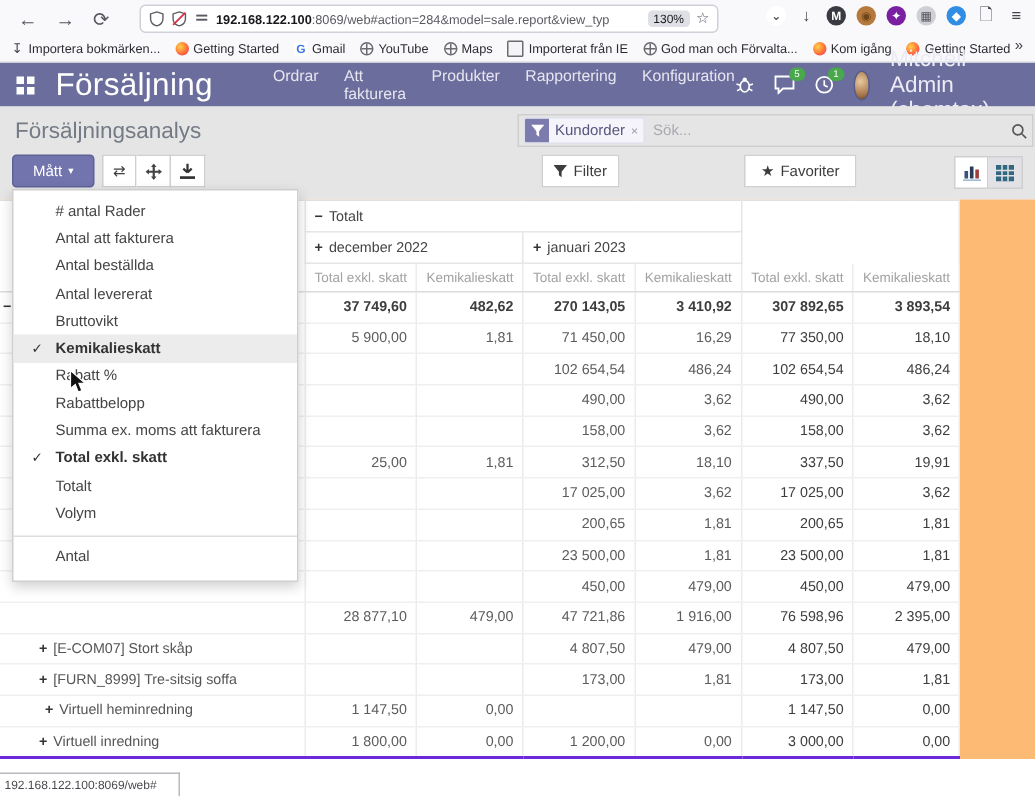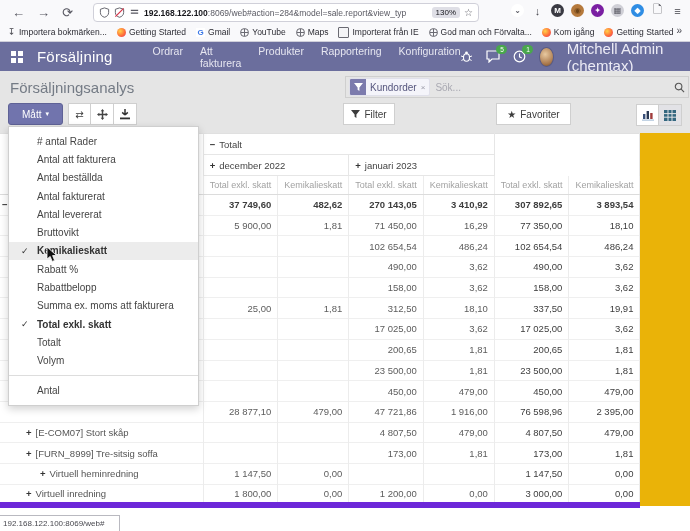--- a/index.html
+++ b/index.html
@@ -28,21 +28,21 @@
   .bmi-gmail{background:#fff;color:#3b78e7;font-weight:bold;font-size:8px;line-height:9px;text-align:center;border-radius:0;}
   .bmi-globe{border:1px solid #6a6a72;box-sizing:border-box;position:relative;}
   .bmi-globe:before{content:"";position:absolute;left:3px;top:0;width:1px;height:7px;background:#6a6a72;}
   .bmi-globe:after{content:"";position:absolute;left:0;top:3px;width:7px;height:1px;background:#6a6a72;}
   .bmi-folder{border:1px solid #6a6a72;border-radius:1px;background:#f4f4f6;}
   .bmi-import{border-radius:0;color:#44444c;font-size:9px;line-height:9px;text-align:center;background:none;}
   #bm-more{position:absolute;right:8px;top:25px;font-size:10px;color:#44444c;}
   
   #odoonav{position:absolute;left:0;top:42px;width:690px;height:29px;background:#6b6e9d;display:flex;align-items:center;color:#fff;}
   #apps-grid{margin-left:10px;flex:0 0 auto;}
-  #appname{margin-left:13px;font-size:15px;letter-spacing:.2px;color:#fff;}
+  #appname{margin-left:13px;font-size:21px;letter-spacing:.2px;color:#fff;}
   #navmenus{display:flex;gap:17px;margin-left:40px;font-size:10.5px;color:#e6e6f0;}
   #navmenus .nm{cursor:default;}
   #nav-right{margin-left:auto;display:flex;align-items:center;gap:13px;margin-right:9px;}
   .nav-ic{position:relative;display:inline-flex;}
   .badge{position:absolute;top:-5px;right:-7px;background:#49a74c;color:#fff;font-size:6.5px;
     min-width:9px;height:9px;border-radius:5px;display:flex;align-items:center;justify-content:center;padding:0 1px;}
   #avatar{width:18px;height:18px;border-radius:50%;background:radial-gradient(circle at 40% 35%,#e8c9a0,#a8764a 70%,#6e4a28);border:1px solid #585b86;}
   #username{font-size:15px;color:#ecebf5;}
   
   #cpanel{position:absolute;left:0;top:71px;width:690px;height:62px;background:#e5e5e5;}
@@ -55,43 +55,43 @@
   .facet-x{font-size:8px;color:#9a9aa8;padding-right:4px;}
   #search-input{border:none;outline:none;flex:1;font-size:10px;color:#444;background:transparent;
     font-family:"Liberation Sans","DejaVu Sans",sans-serif;}
   #search-input::placeholder{color:#a9a9b2;}
   .btn{display:inline-flex;align-items:center;justify-content:center;gap:4px;height:22px;border:1px solid #cfcfcf;
     background:#fff;font-size:10px;color:#3c3c3c;box-sizing:border-box;}
   #measures-btn{position:absolute;left:8px;top:32px;width:55px;background:#7174ad;border-color:#5f6296;color:#fff;border-radius:3px;}
   #pivot-tools{position:absolute;left:68px;top:32px;display:flex;}
   #pivot-tools .btn{width:23px;border-left-width:0;}
   #pivot-tools .btn:first-child{border-left-width:1px;}
-  #filter-btn{position:absolute;left:343px;top:32px;width:52px;}
+  #filter-btn{position:absolute;left:361px;top:32px;width:52px;}
   #groupby-btn{position:absolute;left:398px;top:32px;width:93px;}
   #favorites-btn{position:absolute;left:496px;top:32px;width:75px;}
   #viewswitch{position:absolute;right:8px;top:33px;display:flex;}
   #viewswitch .btn{width:23px;height:22px;border-left-width:0;}
   #viewswitch .btn:first-child{border-left-width:1px;}
   #viewswitch .active{background:#e2e2e6;}
   .bars-ic{width:10px;height:8px;background:linear-gradient(#444 0 0) 0 0/10px 1.5px no-repeat,
     linear-gradient(#444 0 0) 0 3.2px/10px 1.5px no-repeat,linear-gradient(#444 0 0) 0 6.4px/10px 1.5px no-repeat;}
   
-  #content{position:absolute;left:0;top:133px;width:690px;height:373px;background:#eab308;}
+  #content{position:absolute;left:0;top:133px;width:690px;height:373px;background:#fdba74;}
   #pivot{border-collapse:collapse;table-layout:fixed;background:#fff;}
   #pivot td{padding:0 6px;font-size:9.5px;color:#5c5c5c;overflow:hidden;white-space:nowrap;box-sizing:border-box;}
   #pivot thead td{height:21px;}
   #pivot thead tr.mrow td{height:19px;font-size:9px;color:#a2a2a2;border-bottom:1px solid #dcdcdc;}
   #pivot td.group{border:1px solid #e6e6e6;border-top:none;color:#444;}
   #pivot td.tot-empty{border-right:1px solid #e6e6e6;border-left:1px solid #e6e6e6;}
   #pivot td.vsep{border-right:1px solid #ececec;}
   #pivot tbody td{height:20.7px;border-top:1px solid #efefef;text-align:right;}
   #pivot tbody td.rowhead{text-align:left;border-right:1px solid #ececec;color:#555;}
   #pivot tbody tr.total-row td{font-weight:bold;color:#3d3d3d;}
   #pivot tbody td.b{font-weight:normal;color:#3d3d3d;}
-  #pivot tbody tr:last-child td{border-bottom:6px solid #6d28d9;}
+  #pivot tbody tr:last-child td{border-bottom:2px solid #6d28d9;}
   #pivot thead tr:first-child td{border-top:1px solid #e0e0e0;}
   .pm{font-weight:bold;margin-right:4px;color:#333;}
   
   #measures-menu{position:absolute;left:8px;top:126px;width:189px;background:#fff;border:1px solid #cfcfcf;
     box-shadow:0 3px 8px rgba(0,0,0,.18);padding:5px 0 6px 0;z-index:30;}
   .mitem{position:relative;height:18.3px;display:flex;align-items:center;padding-left:28px;font-size:10px;color:#444;}
   .mitem .chk{position:absolute;left:12px;font-size:9px;color:#333;}
   .mitem.checked{font-weight:bold;color:#333;}
   .mitem.hl{background:#ececec;}
   .mdivider{height:1px;background:#ddd;margin:5px 0;}
@@ -441,21 +441,21 @@
           <tr>
             <td class="rowhead" style="padding-left: 26px;"><span class="pm">+</span>[FURN_8999] Tre-sitsig soffa</td>
             <td class="vsep"></td>
             <td class="vsep"></td>
             <td class="vsep">173,00</td>
             <td class="vsep">1,81</td>
             <td class="vsep b">173,00</td>
             <td class="vsep b">1,81</td>
           </tr>
           <tr>
-            <td class="rowhead" style="padding-left: 40px;"><span class="pm">+</span>Virtuell heminredning</td>
+            <td class="rowhead" style="padding-left: 30px;"><span class="pm">+</span>Virtuell heminredning</td>
             <td class="vsep">1 147,50</td>
             <td class="vsep">0,00</td>
             <td class="vsep"></td>
             <td class="vsep"></td>
             <td class="vsep b">1 147,50</td>
             <td class="vsep b">0,00</td>
           </tr>
           <tr>
             <td class="rowhead" style="padding-left: 26px;"><span class="pm">+</span>Virtuell inredning</td>
             <td class="vsep">1 800,00</td>
@@ -473,23 +473,20 @@
       <div class="mitem">
         <span># antal Rader</span>
       </div>
       <div class="mitem">
         <span>Antal att fakturera</span>
       </div>
       <div class="mitem">
         <span>Antal beställda</span>
       </div>
       <div class="mitem">
-        <span>Antal fakturerat</span>
-      </div>
-      <div class="mitem">
         <span>Antal levererat</span>
       </div>
       <div class="mitem">
         <span>Bruttovikt</span>
       </div>
       <div class="mitem checked hl">
         <span class="chk">✓</span>
         <span>Kemikalieskatt</span>
       </div>
       <div class="mitem">

